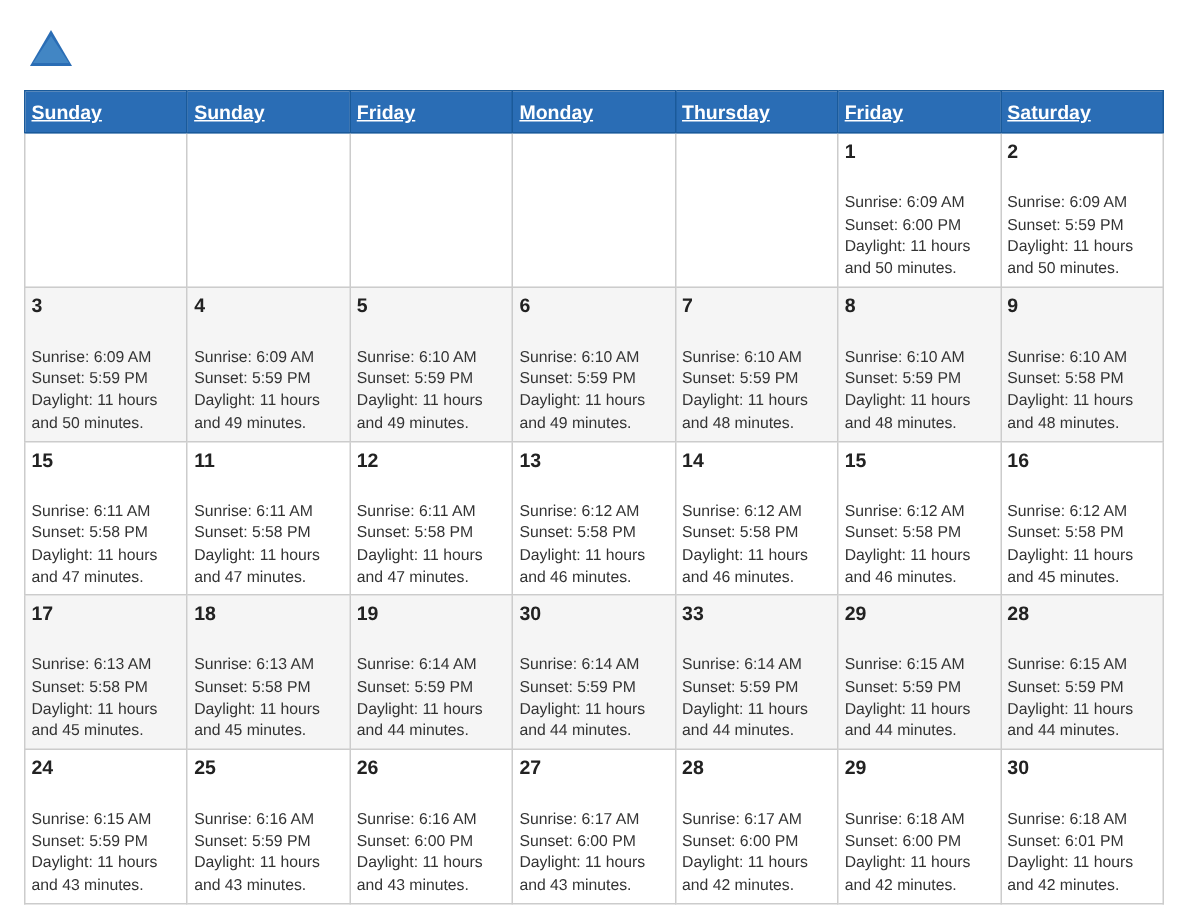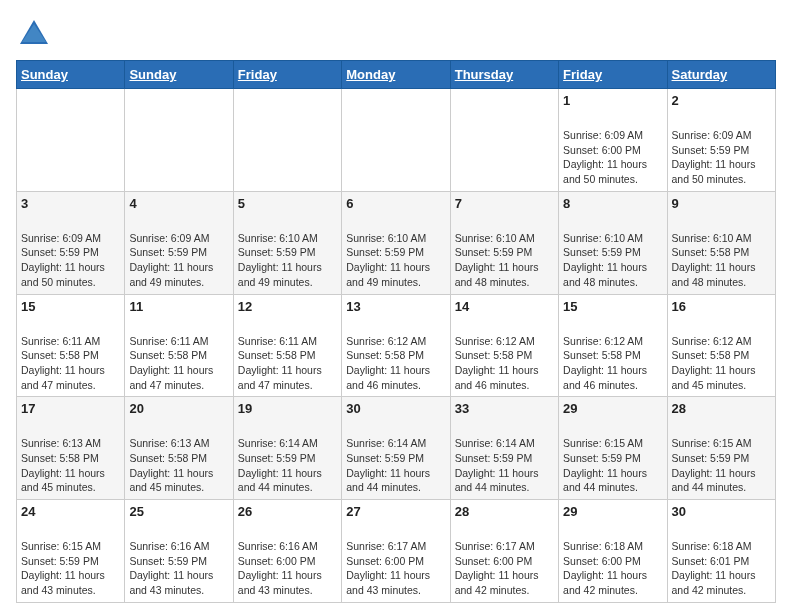--- a/index.html
+++ b/index.html
@@ -246,21 +246,21 @@
       </tr>
       <tr>
         <td>
           <span class="day-num">17</span>
           <div class="cell-info" style="white-space: pre-line;">Sunrise: 6:13 AM
 Sunset: 5:58 PM
 Daylight: 11 hours
 and 45 minutes.</div>
         </td>
         <td>
-          <span class="day-num">20</span>
+          <span class="day-num">18</span>
           <div class="cell-info" style="white-space: pre-line;">Sunrise: 6:13 AM
 Sunset: 5:58 PM
 Daylight: 11 hours
 and 45 minutes.</div>
         </td>
         <td>
           <span class="day-num">19</span>
           <div class="cell-info" style="white-space: pre-line;">Sunrise: 6:14 AM
 Sunset: 5:59 PM
 Daylight: 11 hours

